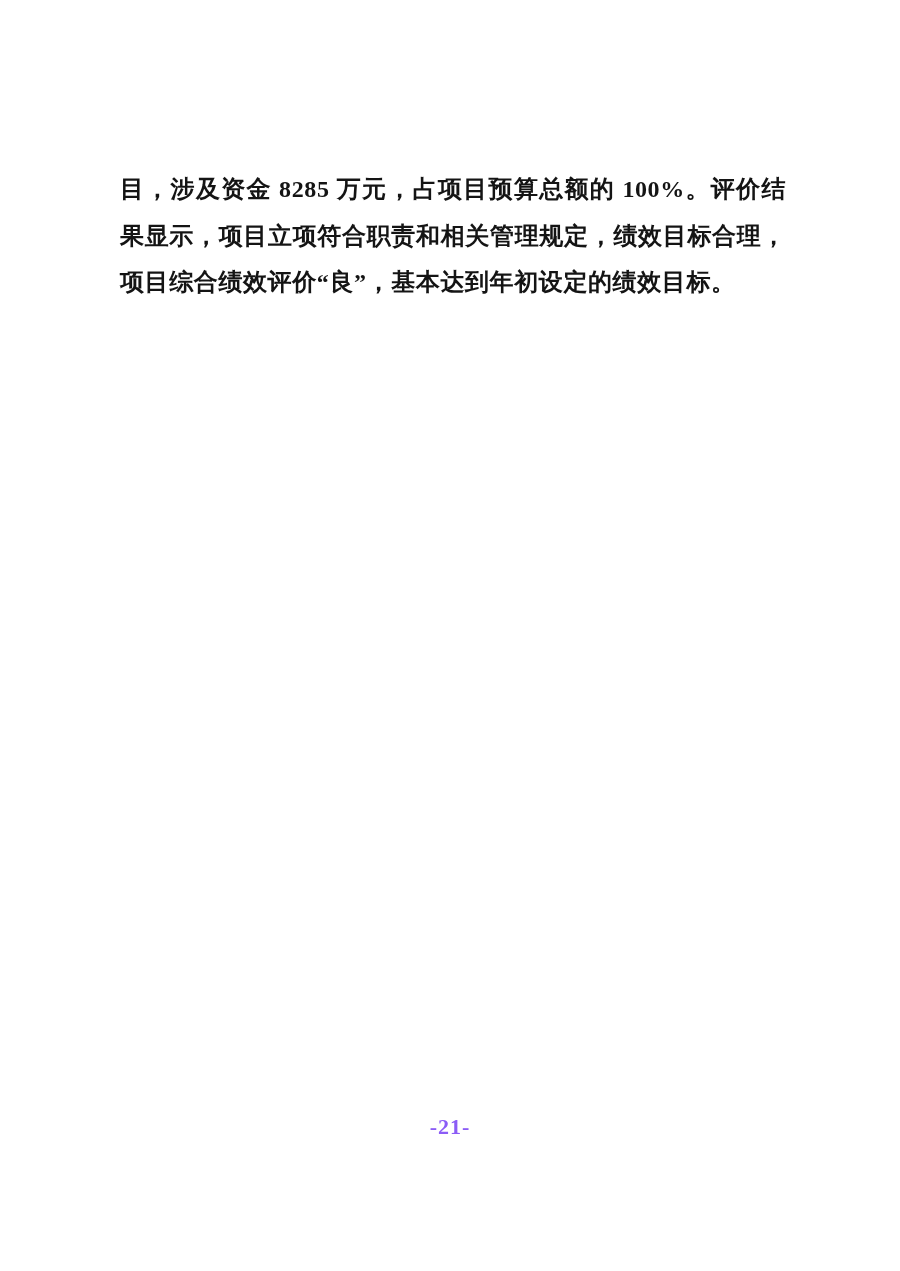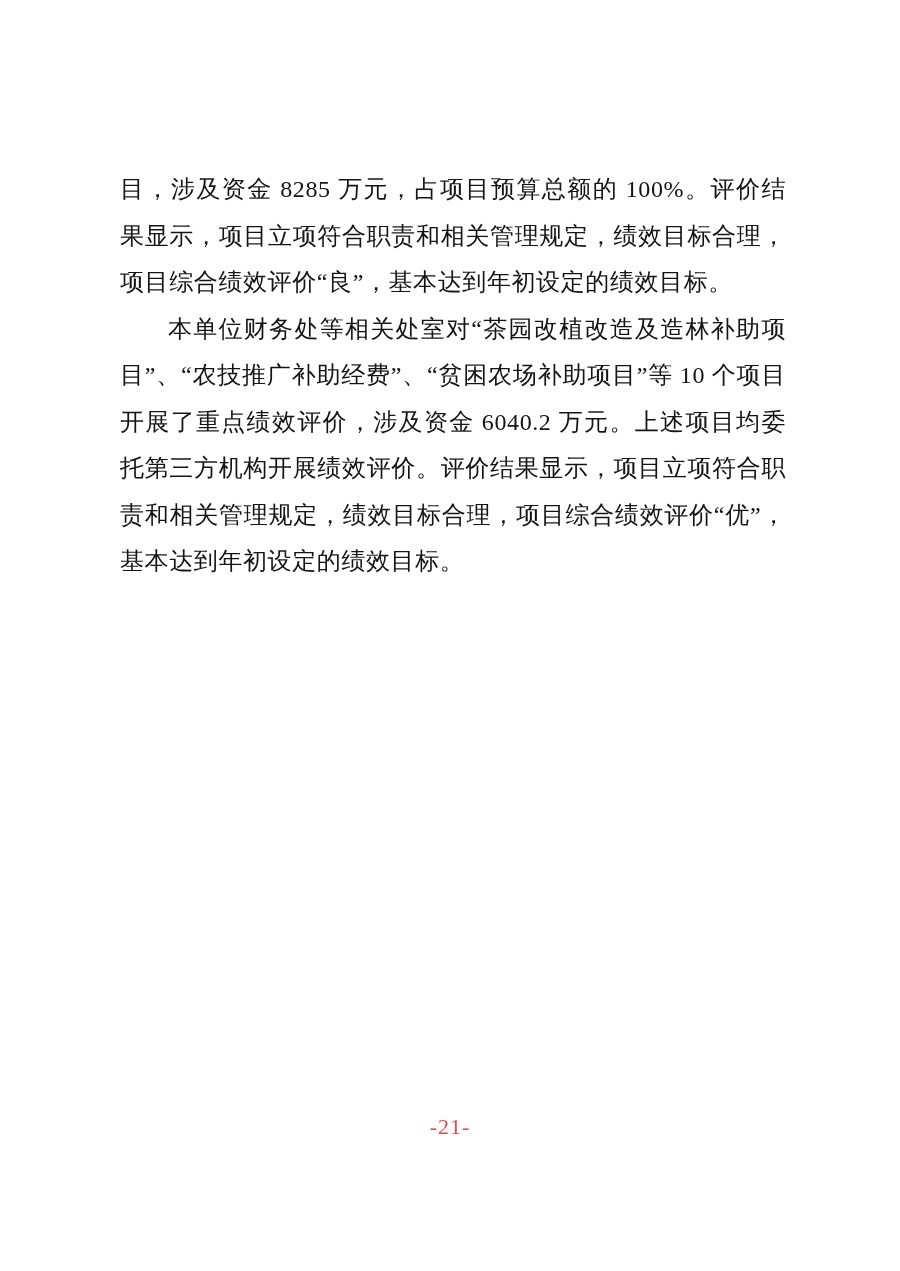--- a/index.html
+++ b/index.html
@@ -8,20 +8,21 @@
     background: #ffffff;
   }
   .page {
     position: relative;
     width: 900px;
     height: 1271px;
     background: #ffffff;
     overflow: hidden;
     font-family: "Liberation Serif", "DejaVu Serif", serif;
     color: #141414;
+    font-weight: bold;
   }
   .content {
     position: absolute;
     left: 120px;
     top: 166px;
     width: 666px;
   }
   .content p {
     margin: 0;
     font-size: 24px;
@@ -35,25 +36,24 @@
     text-indent: 2em;
   }
   .page-number {
     position: absolute;
     left: 0;
     right: 0;
     top: 1114px;
     text-align: center;
     font-size: 22px;
     letter-spacing: 1px;
-    color: #ef4444;
+    color: #8b5cf6;
   }
 </style>
 </head>
 <body>
 
 <div class="page">
   <div class="content">
     <p>目，涉及资金 8285 万元，占项目预算总额的 100%。评价结果显示，项目立项符合职责和相关管理规定，绩效目标合理，项目综合绩效评价“良”，基本达到年初设定的绩效目标。</p>
-    <p class="indent">本单位财务处等相关处室对“茶园改植改造及造林补助项目”、“农技推广补助经费”、“贫困农场补助项目”等 10 个项目开展了重点绩效评价，涉及资金 6040.2 万元。上述项目均委托第三方机构开展绩效评价。评价结果显示，项目立项符合职责和相关管理规定，绩效目标合理，项目综合绩效评价“优”，基本达到年初设定的绩效目标。</p>
   </div>
   <div class="page-number">-21-</div>
 </div>
 
 </body></html>

